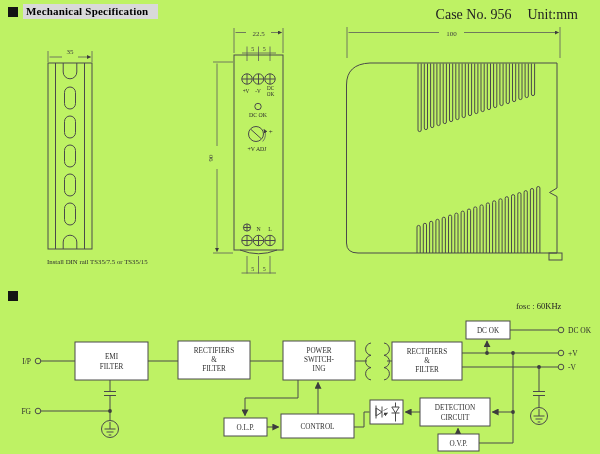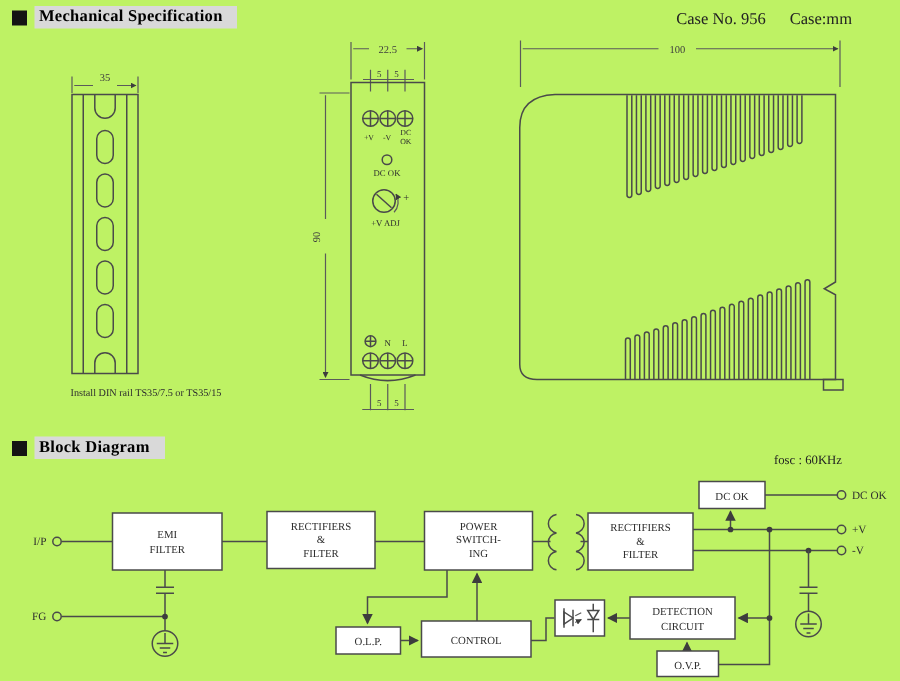--- a/index.html
+++ b/index.html
@@ -2,21 +2,21 @@
 <html><head>
 <meta charset="utf-8">
 <style>
   html,body { margin:0; padding:0; background:#fff; }
   .page { position:relative; width:600px; height:454px; background:#bef264; overflow:hidden;
           font-family:Liberation Serif, serif; }
   .sec-hdr { position:absolute; left:8px; display:flex; align-items:center; }
   .sq { width:10px; height:10px; background:#141414; margin-right:5px; flex:0 0 auto; }
   .hdr-text { background:#d9d9d9; color:#000; font-weight:bold; font-size:11px;
               line-height:15px; padding:0 10px 0 3px; letter-spacing:.2px; white-space:nowrap; }
-  .case-info { position:absolute; top:7px; right:32px; font-size:11px; color:#222;
+  .case-info { position:absolute; top:7px; right:22px; font-size:14px; color:#222;
                display:flex; gap:16px; white-space:nowrap; }
   .fosc { position:absolute; top:301px; left:516px; font-size:8.5px; color:#222; white-space:nowrap; }
   svg.art { position:absolute; left:0; top:0; }
   svg .ln   { stroke:#4a4a4a; stroke-width:1; fill:none; }
   svg .thin { stroke:#5a5a5a; stroke-width:.8; fill:none; }
   svg .bx   { stroke:#4a4a4a; stroke-width:1; fill:#fff; }
   svg text  { fill:#2e2e2e; }
   svg .dot  { fill:#3d3d3d; stroke:none; }
   svg .dim  { fill:#3d3d3d; font-size:7px; }
   .t5  { font-size:5.2px; } .t6 { font-size:5.8px; } .t7 { font-size:7.2px; } .t75 { font-size:7.5px; }
@@ -27,26 +27,25 @@
 
 <div class="page">
 
   <div class="sec-hdr" style="top:4px;">
     <span class="sq"></span>
     <span class="hdr-text">Mechanical Specification</span>
   </div>
 
   <div class="case-info">
     <span>Case No. 956</span>
-    <span>Case:mm</span>
+    <span>Unit:mm</span>
   </div>
 
   <div class="sec-hdr" style="top:291px;">
     <span class="sq"></span>
-    <span class="hdr-text">Block Diagram</span>
   </div>
 
   <div class="fosc">fosc : 60KHz</div>
 
   <svg class="art" width="600" height="454" viewBox="0 0 600 454">
     <defs>
       <marker id="arw" viewBox="0 0 8 8" refX="7" refY="4" markerWidth="7" markerHeight="7" orient="auto-start-reverse">
         <path d="M0,0 L8,4 L0,8 Z" fill="#3d3d3d"></path>
       </marker>
       <marker id="arws" viewBox="0 0 8 8" refX="7" refY="4" markerWidth="5" markerHeight="5" orient="auto-start-reverse">

